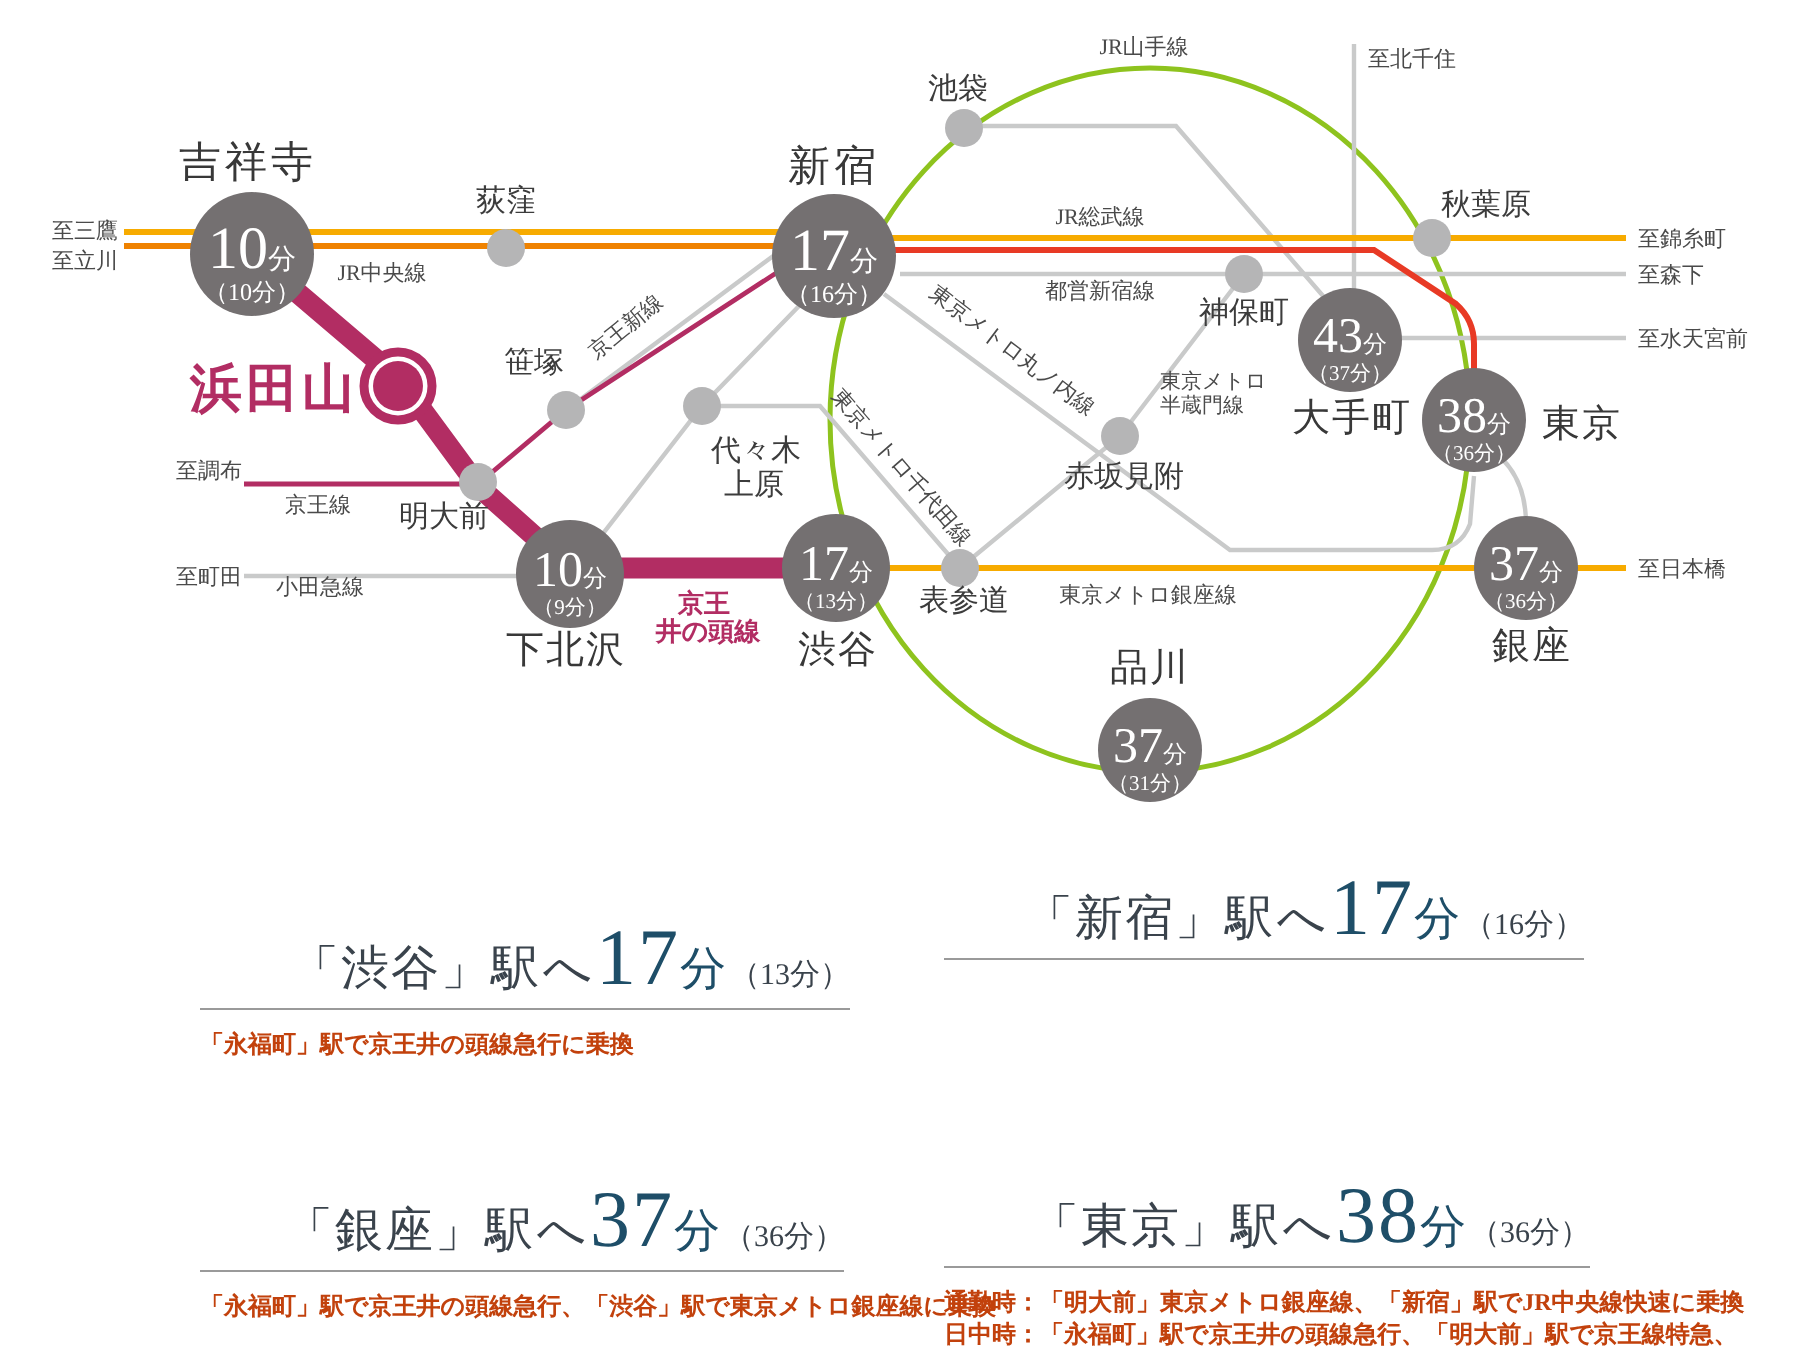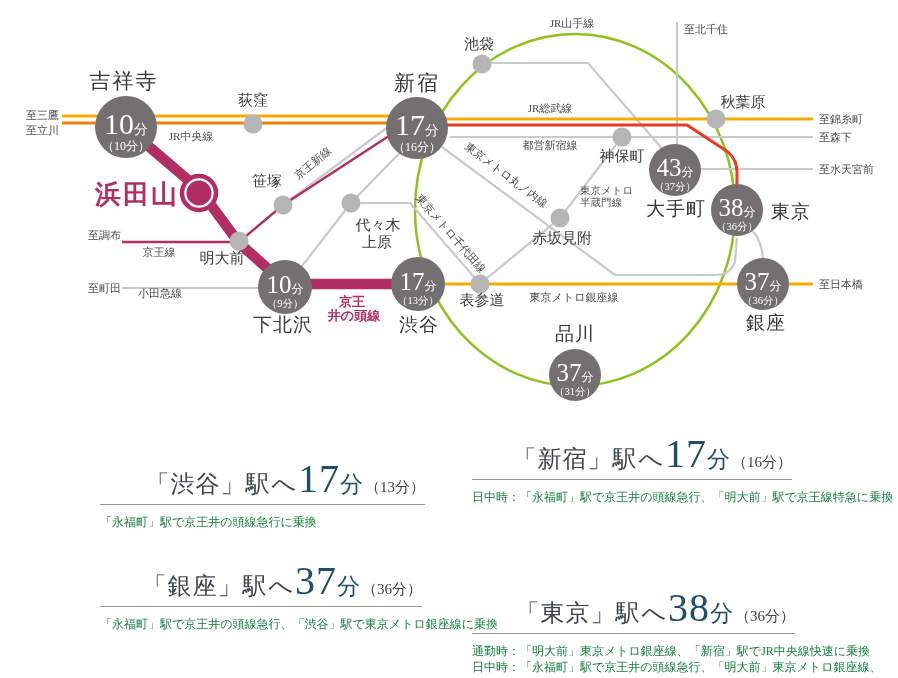--- a/index.html
+++ b/index.html
@@ -23,21 +23,21 @@
   .hanz{font-size:10.5px;fill:#4a4a4a;}
   
   .route{position:absolute;}
   .route .head{white-space:nowrap;color:#3a434c;line-height:40px;height:42px;text-align:right;}
   .route .head .st{font-size:24px;letter-spacing:1px;}
   .route .head .to{font-size:24px;letter-spacing:2px;}
   .route .head .big{font-size:40px;color:#1e4e68;letter-spacing:1px;}
   .route .head .unit{font-size:23px;color:#1e4e68;}
   .route .head .paren{font-size:15px;color:#3a434c;margin-left:2px;}
   .route .rule{border-top:1px solid #9a9a9a;height:0;margin-top:3px;}
-  .route .notes{margin-top:9px;font-size:12px;color:#15803d;line-height:16px;white-space:nowrap;}
+  .route .notes{margin-top:9px;font-size:12px;color:#c2410c;line-height:16px;white-space:nowrap;font-weight:bold;}
 </style>
 </head>
 <body>
 
 <div class="canvas">
 
   <svg class="mapsvg" width="898" height="445" viewBox="0 0 898 445">
 
     <ellipse cx="575" cy="210" rx="160" ry="176" fill="none" stroke="#8ec31e" stroke-width="2.5"></ellipse>
 
@@ -169,34 +169,33 @@
     <div class="rule"></div>
     <div class="notes">
       <div>「永福町」駅で京王井の頭線急行に乗換</div>
     </div>
   </div>
 
   <div class="route" style="left:472px;top:434px;width:320px;">
     <div class="head"><span class="st">「新宿」</span><span class="to">駅へ</span><span class="big">17</span><span class="unit">分</span><span class="paren">（16分）</span></div>
     <div class="rule"></div>
     <div class="notes">
-      <div>日中時：「永福町」駅で京王井の頭線急行、「明大前」駅で京王線特急に乗換</div>
-    </div>
-  </div>
-
-  <div class="route" style="left:100px;top:561px;width:322px;">
+    </div>
+  </div>
+
+  <div class="route" style="left:100px;top:590px;width:322px;">
     <div class="head"><span class="st">「銀座」</span><span class="to">駅へ</span><span class="big">37</span><span class="unit">分</span><span class="paren">（36分）</span></div>
     <div class="rule"></div>
     <div class="notes">
       <div>「永福町」駅で京王井の頭線急行、「渋谷」駅で東京メトロ銀座線に乗換</div>
     </div>
   </div>
 
   <div class="route" style="left:472px;top:549px;width:323px;margin-top:39px;">
     <div class="head"><span class="st">「東京」</span><span class="to">駅へ</span><span class="big">38</span><span class="unit">分</span><span class="paren">（36分）</span></div>
     <div class="rule"></div>
     <div class="notes">
       <div>通勤時：「明大前」東京メトロ銀座線、「新宿」駅でJR中央線快速に乗換</div>
-      <div>日中時：「永福町」駅で京王井の頭線急行、「明大前」東京メトロ銀座線、</div>
+      <div>日中時：「永福町」駅で京王井の頭線急行、「明大前」駅で京王線特急、</div>
     </div>
   </div>
 
 </div>
 
 </body></html>

